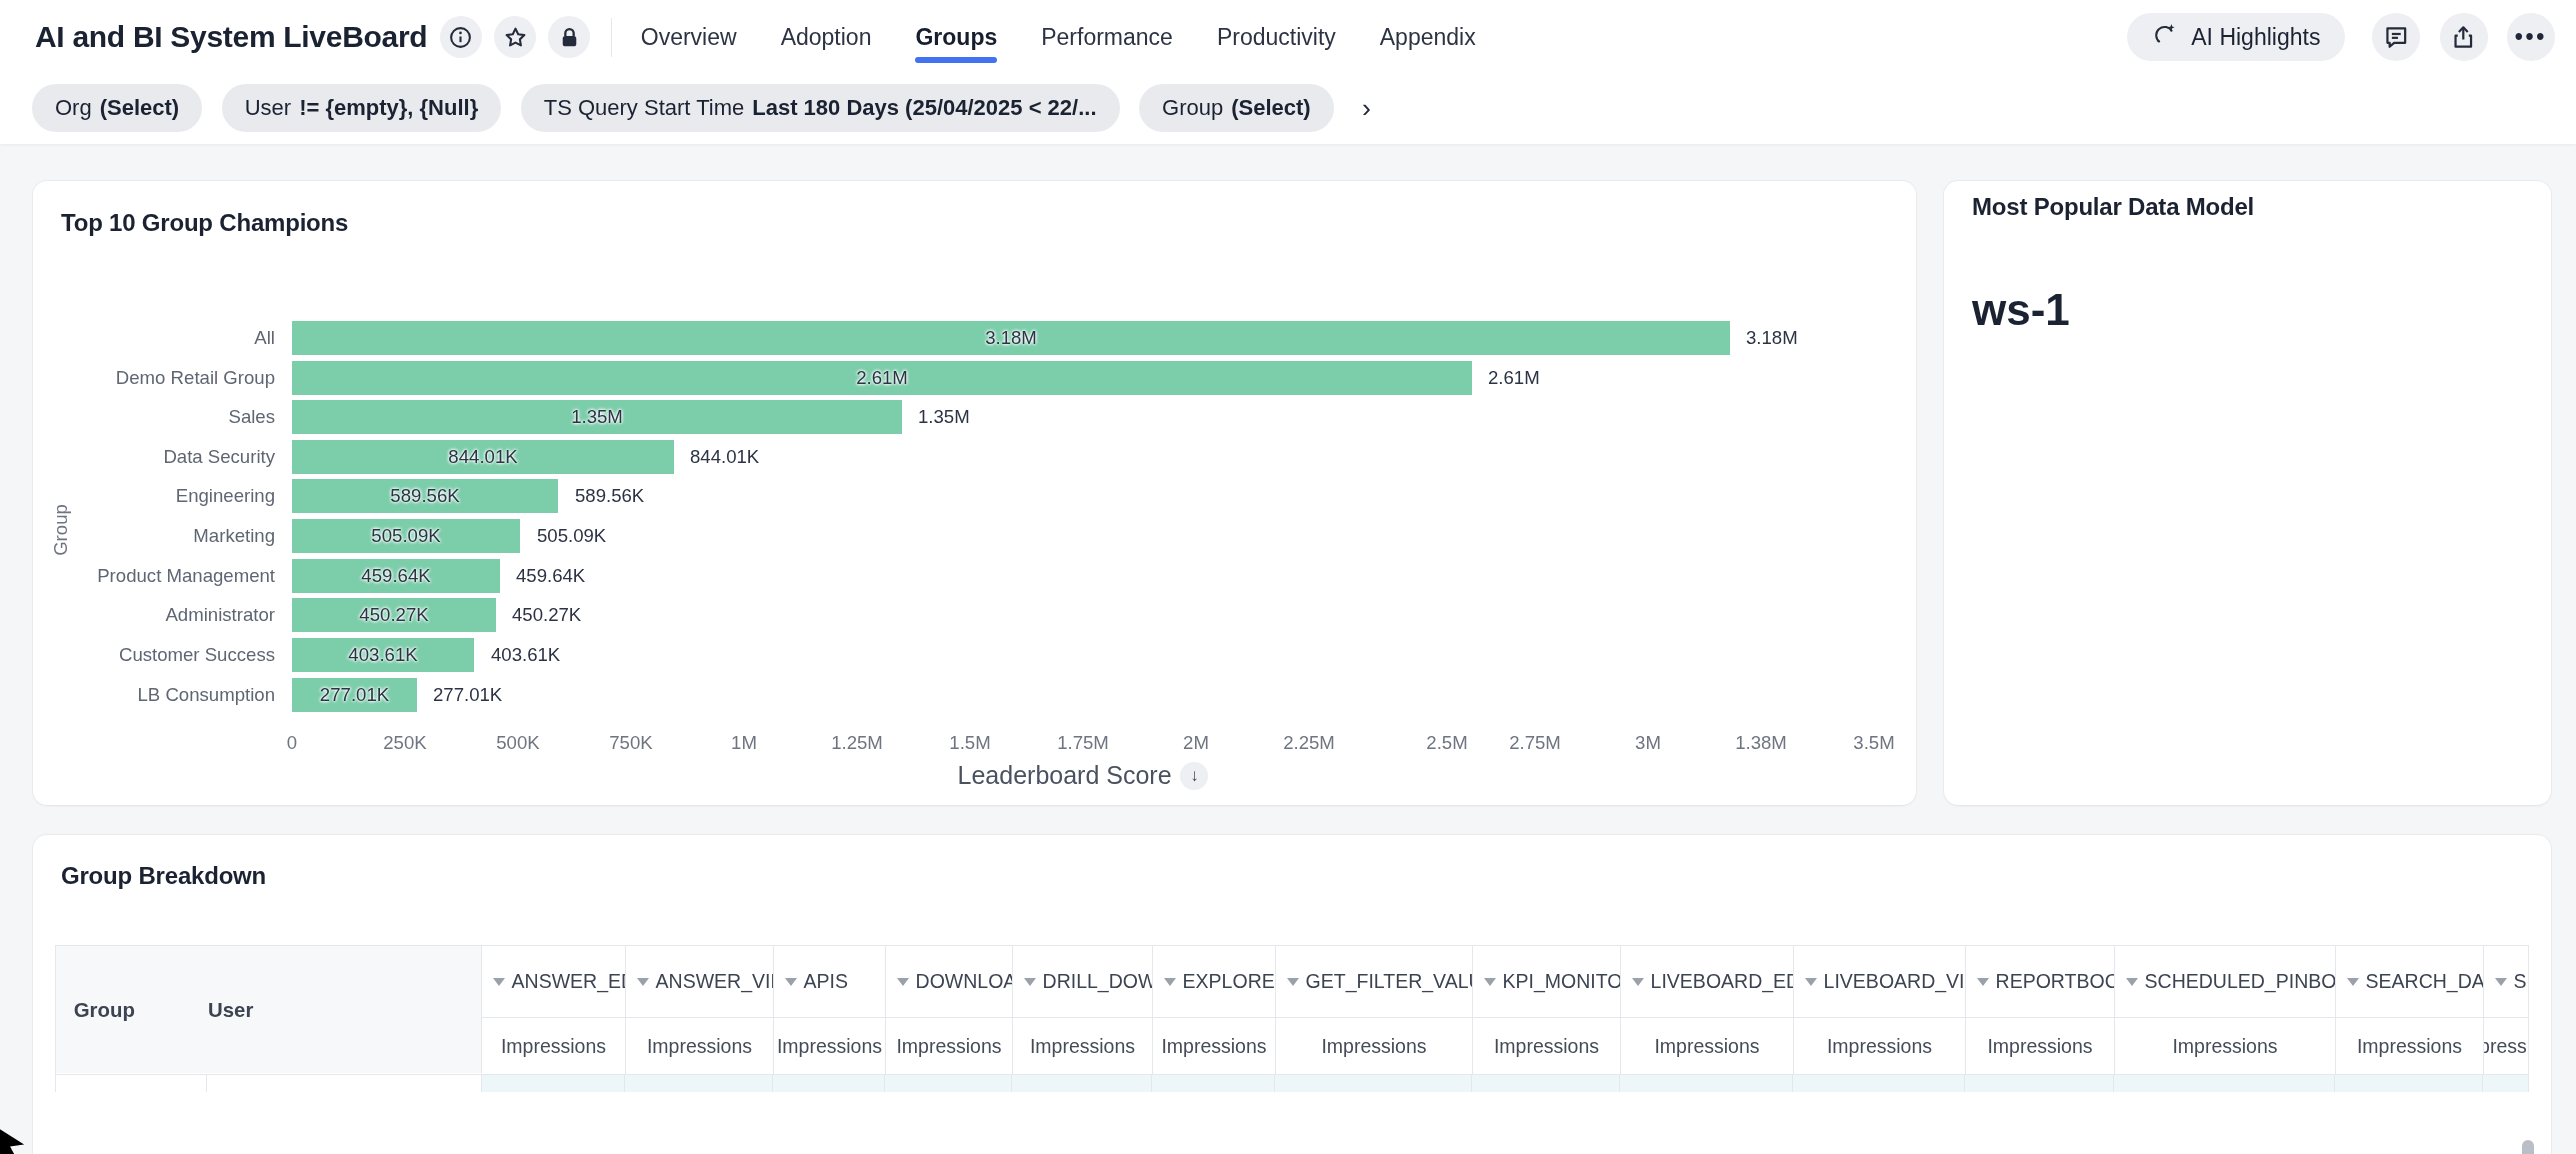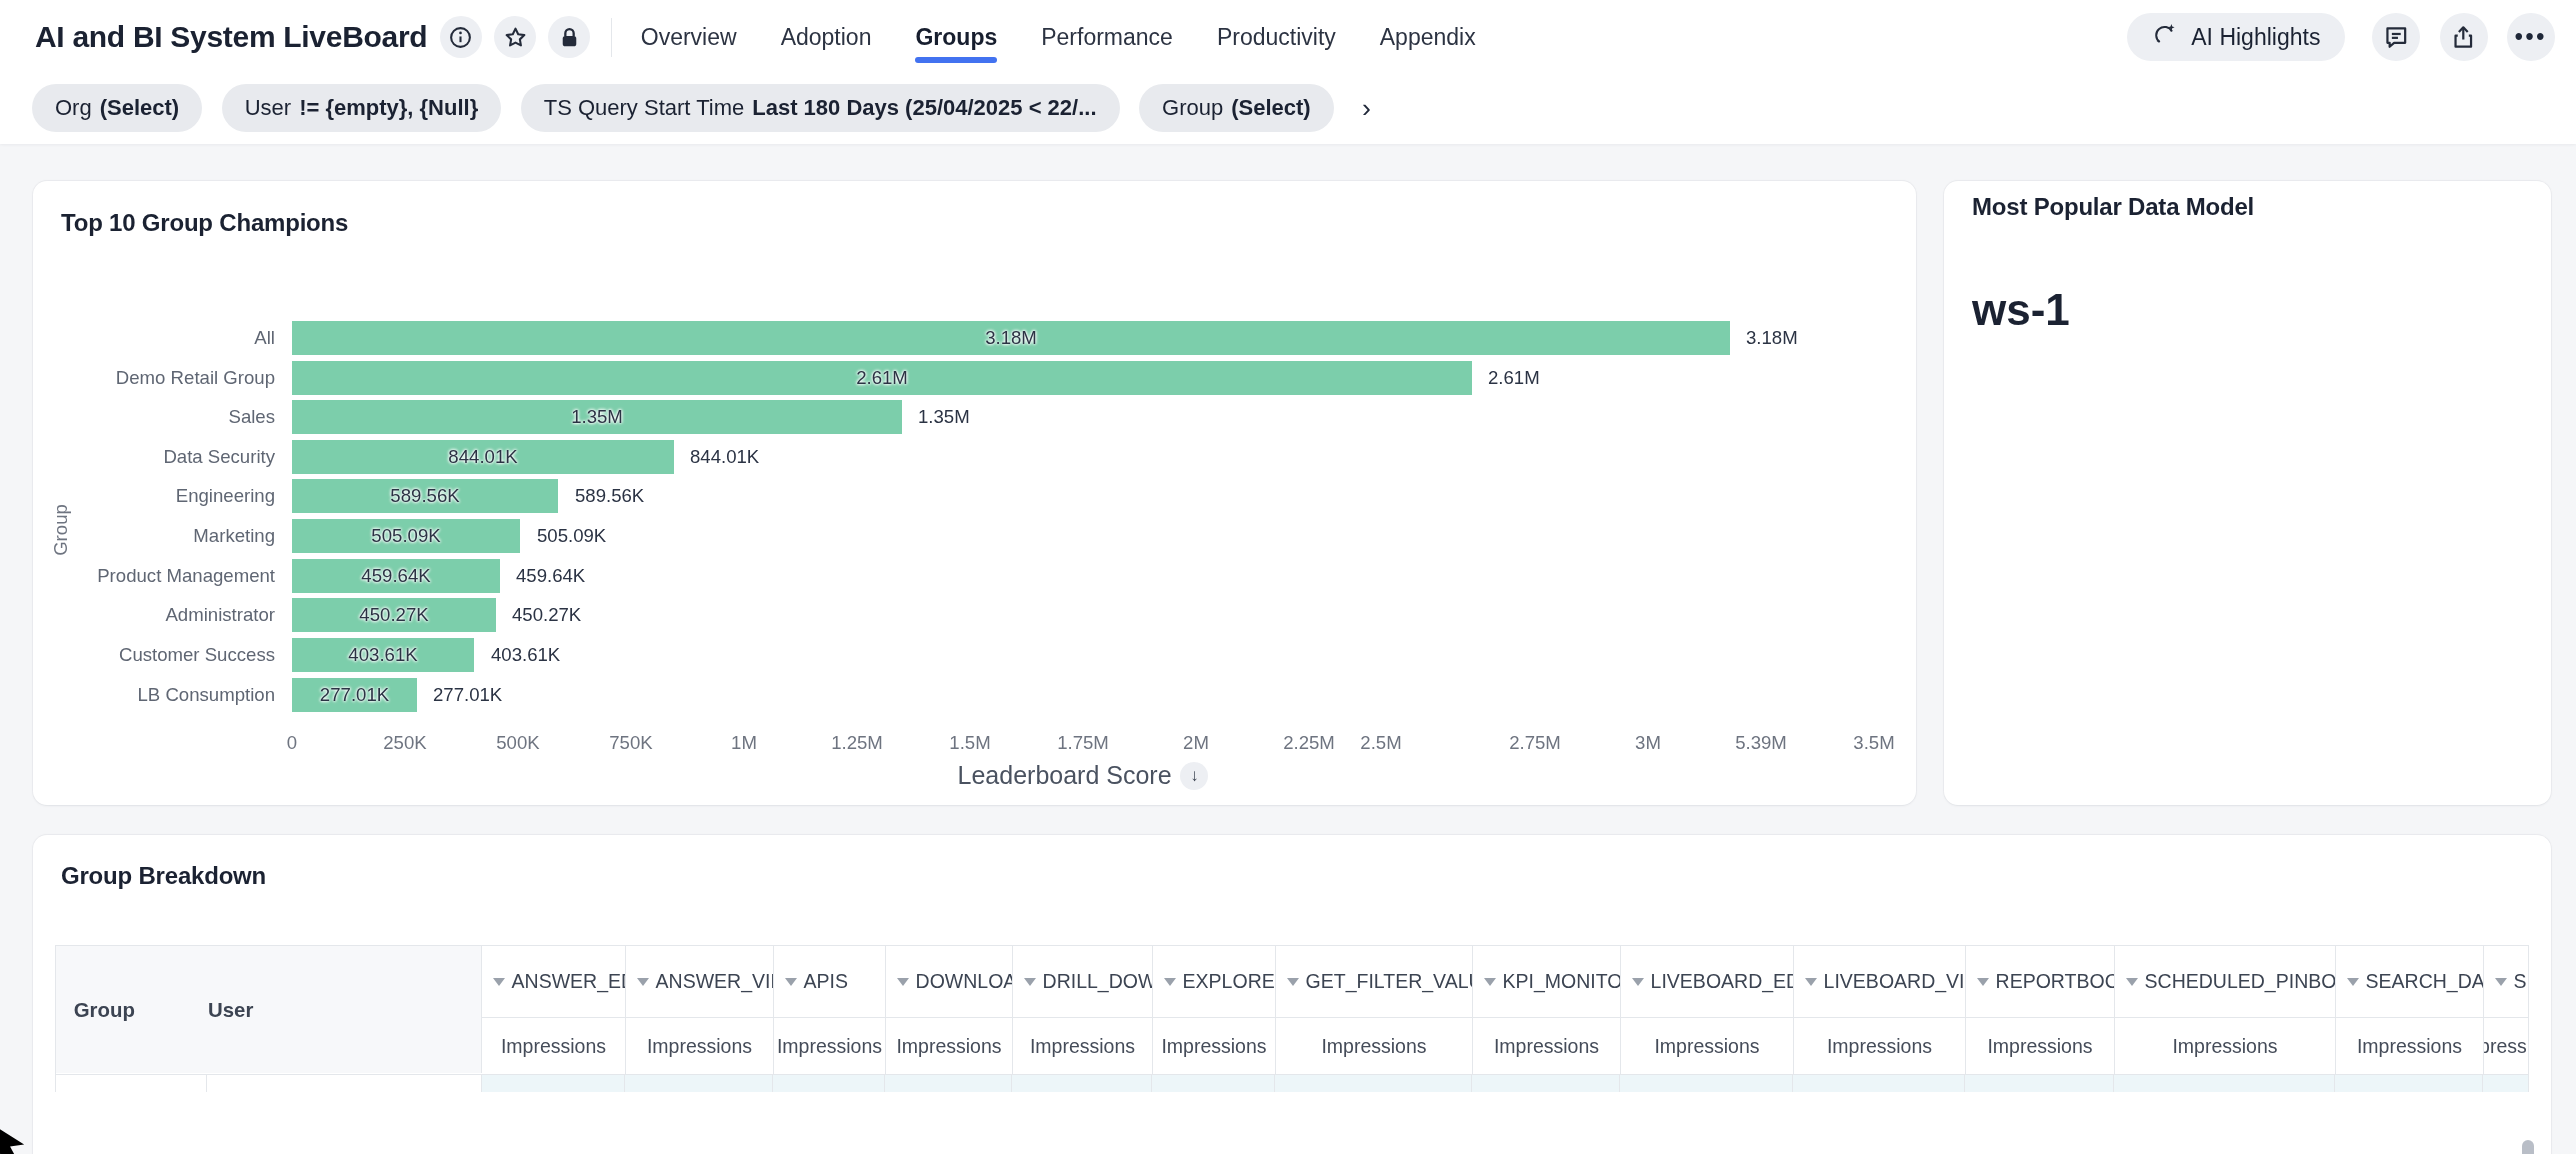--- a/index.html
+++ b/index.html
@@ -251,24 +251,24 @@
         <div class="xtick" style="left: 259px;">0</div>
         <div class="xtick" style="left: 372px;">250K</div>
         <div class="xtick" style="left: 485px;">500K</div>
         <div class="xtick" style="left: 598px;">750K</div>
         <div class="xtick" style="left: 711px;">1M</div>
         <div class="xtick" style="left: 824px;">1.25M</div>
         <div class="xtick" style="left: 937px;">1.5M</div>
         <div class="xtick" style="left: 1050px;">1.75M</div>
         <div class="xtick" style="left: 1163px;">2M</div>
         <div class="xtick" style="left: 1276px;">2.25M</div>
-        <div class="xtick" style="left: 1348px;">2.5M</div>
+        <div class="xtick" style="left: 1414px;">2.5M</div>
         <div class="xtick" style="left: 1502px;">2.75M</div>
         <div class="xtick" style="left: 1615px;">3M</div>
-        <div class="xtick" style="left: 1728px;">5.39M</div>
+        <div class="xtick" style="left: 1728px;">1.38M</div>
         <div class="xtick" style="left: 1841px;">3.5M</div>
       </div>
   </section>
 
   <section class="card kpi-card">
     <h2>Most Popular Data Model</h2>
     <div class="kpi-value">ws-1</div>
   </section>
 
   <section class="card table-card">

